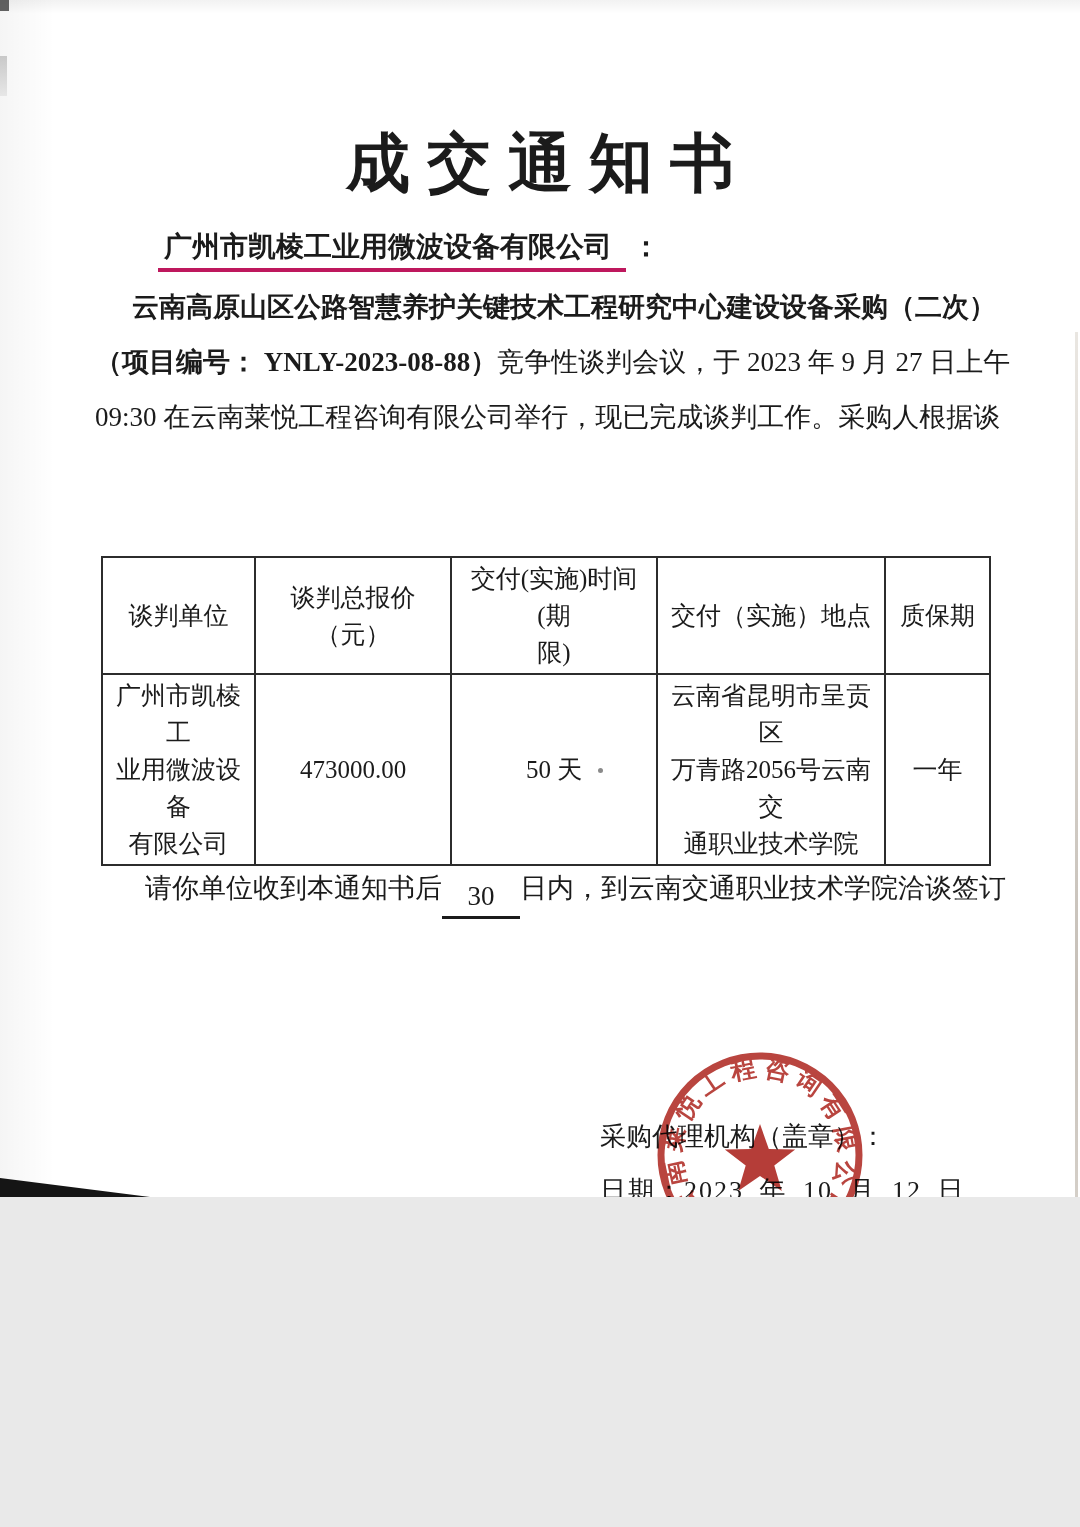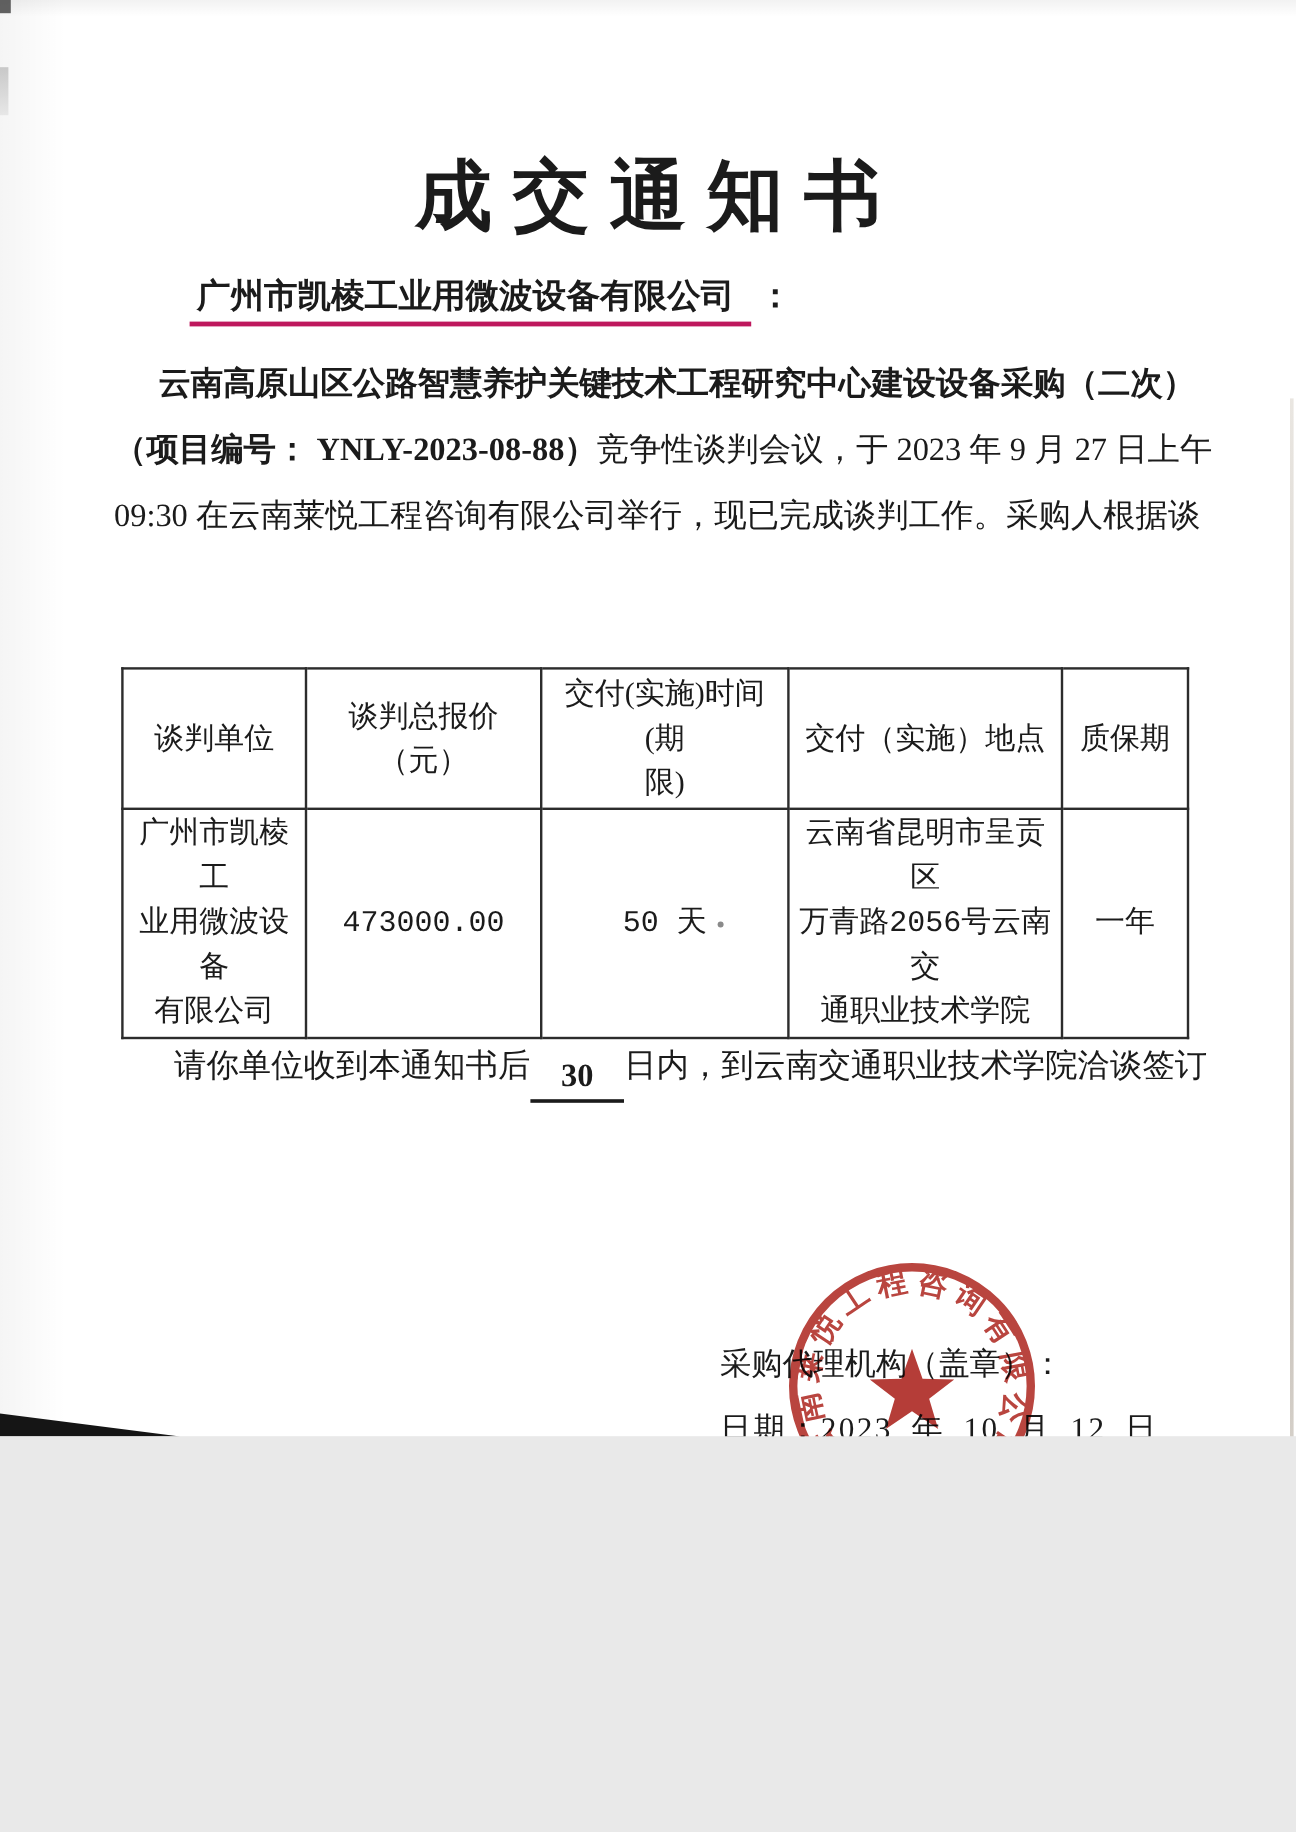--- a/index.html
+++ b/index.html
@@ -22,41 +22,41 @@
   }
   .addressee{
     position:absolute;left:158px;top:228px;font-size:28px;font-weight:700;
     white-space:nowrap;
   }
   .addr-name{
     display:inline-block;padding:0 14px 2px 6px;
     border-bottom:4px solid #be185d;
   }
   .addr-colon{margin-left:6px;}
-  .intro{position:absolute;left:95px;top:292px;width:892px;font-size:27px;}
+  .intro{position:absolute;left:95px;top:280px;width:892px;font-size:27px;}
   .intro .l{line-height:55px;white-space:nowrap;}
   .bold{font-weight:700;}
   .indent{text-indent:37px;}
   table.deal{
     position:absolute;left:101px;top:556px;width:888px;
     border-collapse:collapse;table-layout:fixed;
   }
   table.deal th, table.deal td{
     border:2px solid #2c2c2c;text-align:center;vertical-align:middle;
     font-weight:400;font-size:25px;line-height:37px;
     white-space:pre-line;padding:2px 4px;
   }
   table.deal th{height:82px;}
-  table.deal td{height:151px;font-family:Liberation Mono, monospace;}
+  table.deal td{height:151px;}
   .notice{position:absolute;left:95px;top:860px;width:892px;font-size:27px;}
   .notice .l{line-height:56px;white-space:nowrap;}
   .notice .l1{text-indent:50px;}
   .blank{
     display:inline-block;width:78px;text-align:center;text-indent:0;
-    border-bottom:3px solid #1b1b1b;line-height:40px;vertical-align:-8px;font-weight:bold;
+    border-bottom:3px solid #1b1b1b;line-height:40px;vertical-align:-8px;
   }
   .sign{position:absolute;left:600px;top:1110px;font-size:26px;}
   .sign .l{line-height:54px;white-space:nowrap;}
   .sign .date{letter-spacing:2px;word-spacing:7px;}
   .stamp{
     position:absolute;left:648px;top:1043px;width:224px;height:224px;
     mix-blend-mode:multiply;opacity:0.9;
   }
   
   .art{position:absolute;pointer-events:none;}

